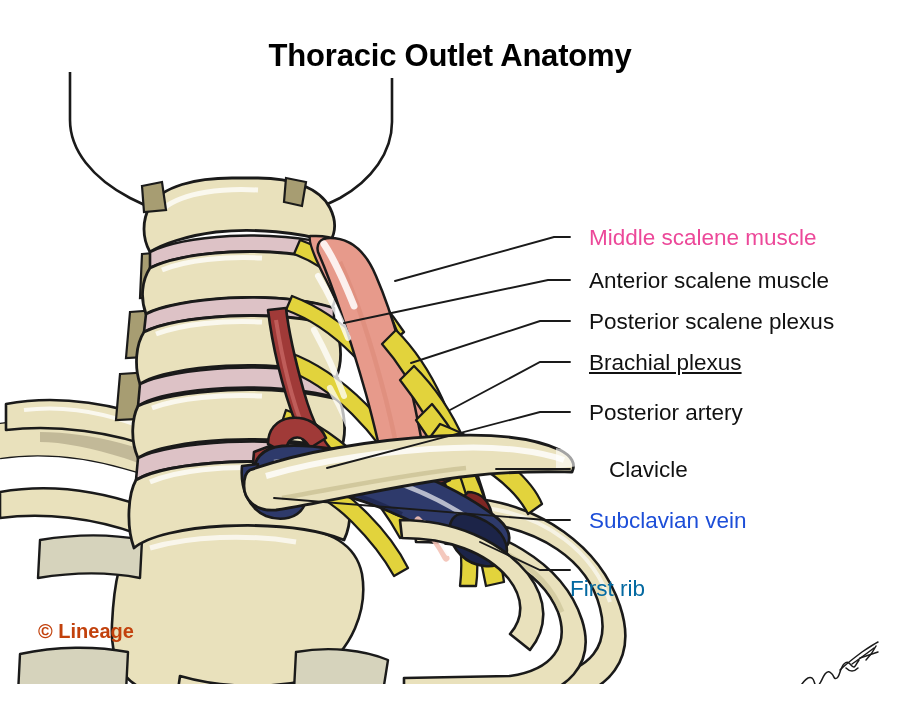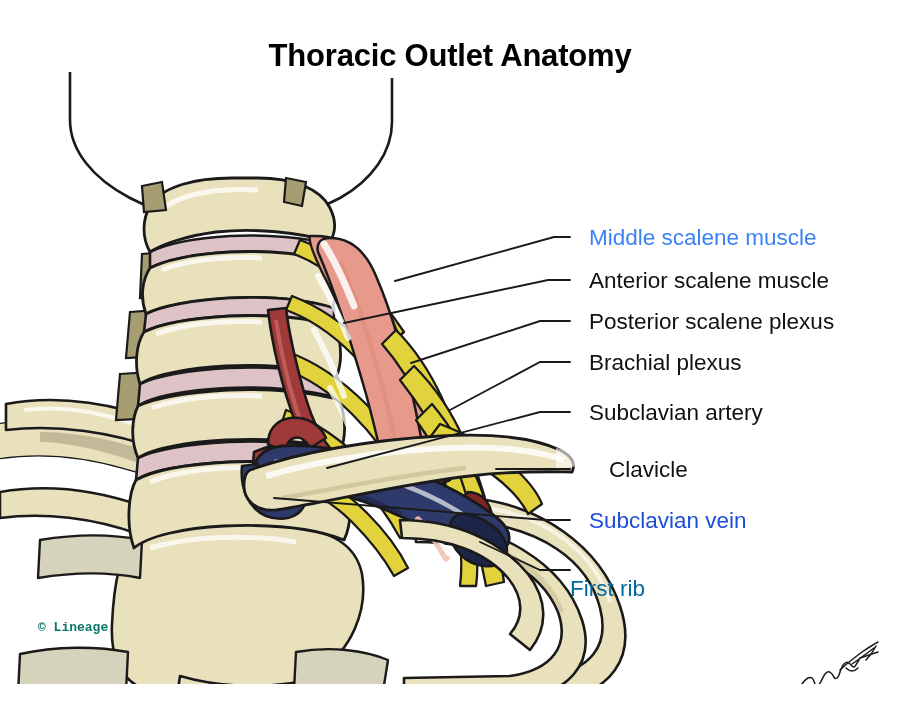--- a/index.html
+++ b/index.html
@@ -41,24 +41,24 @@
     font-size: 22.5px;
     color: #111111;
     white-space: nowrap;
     font-family: "Liberation Sans", sans-serif;
     line-height: 1;
   }
   #copyright {
     position: absolute;
     left: 38px;
     top: 620px;
-    font-size: 13px;
+    font-size: 20px;
     font-weight: bold;
-    color: #0f766e;
-    font-family: Liberation Mono, monospace;
+    color: #c2410c;
+    font-family: Liberation Sans, sans-serif;
   }
   #signature {
     position: absolute;
     left: 790px;
     top: 634px;
     width: 96px;
     height: 62px;
   }
 </style>
 </head>
@@ -285,25 +285,25 @@
         <path d="M 570 321 L 540 321 L 411 363" stroke="#1a1a1a"></path>
         <path d="M 570 362 L 540 362 L 450 410" stroke="#1a1a1a"></path>
         <path d="M 570 412 L 540 412 L 327 468" stroke="#1a1a1a"></path>
         <path d="M 570 469 L 496 469" stroke="#1a1a1a"></path>
         <path d="M 570 520 L 546 520 L 274 498" stroke="#1a1a1a"></path>
         <path d="M 570 570 L 540 570 L 480 542" stroke="#1a1a1a"></path>
       </g>
   </svg>
 
   <div id="labels-layer">
-      <div class="label-text" style="left: 589px; top: 227px; color: #3b82f6;">Middle scalene muscle</div>
+      <div class="label-text" style="left: 589px; top: 227px; color: #ec4899;">Middle scalene muscle</div>
       <div class="label-text" style="left: 589px; top: 270px; color: rgb(17, 17, 17);">Anterior scalene muscle</div>
       <div class="label-text" style="left: 589px; top: 311px; color: rgb(17, 17, 17);">Posterior scalene plexus</div>
-      <div class="label-text" style="left: 589px; top: 352px; color: rgb(17, 17, 17);">Brachial plexus</div>
-      <div class="label-text" style="left: 589px; top: 402px; color: rgb(17, 17, 17);">Subclavian artery</div>
+      <div class="label-text" style="left: 589px; top: 352px; color: rgb(17, 17, 17); text-decoration: underline;">Brachial plexus</div>
+      <div class="label-text" style="left: 589px; top: 402px; color: rgb(17, 17, 17);">Posterior artery</div>
       <div class="label-text" style="left: 589px; top: 459px; color: rgb(17, 17, 17); margin-left: 20px;">Clavicle</div>
       <div class="label-text" style="left: 589px; top: 510px; color: #1d4ed8;">Subclavian vein</div>
       <div class="label-text" style="left: 570px; top: 560px; color: #0369a1; margin-top: 18px;">First rib</div>
     </div>
 
   <div id="copyright">© Lineage</div>
 
   <svg id="signature" viewBox="0 0 96 62">
     <g fill="none" stroke="#1a1a1a" stroke-width="1.5" stroke-linecap="round" stroke-linejoin="round">
       <path d="M8 56 C 14 46 18 42 22 44 C 25 46 24 52 27 52 C 30 52 32 44 35 40

